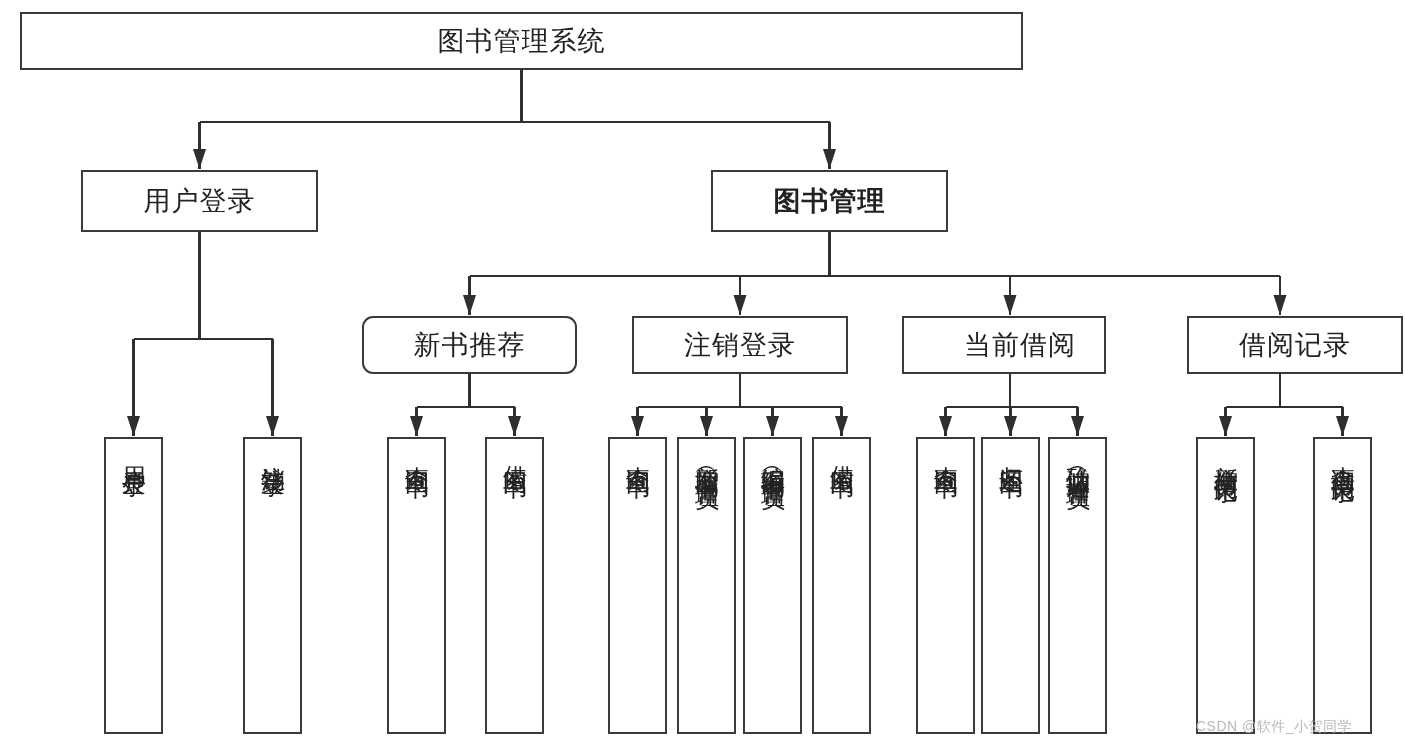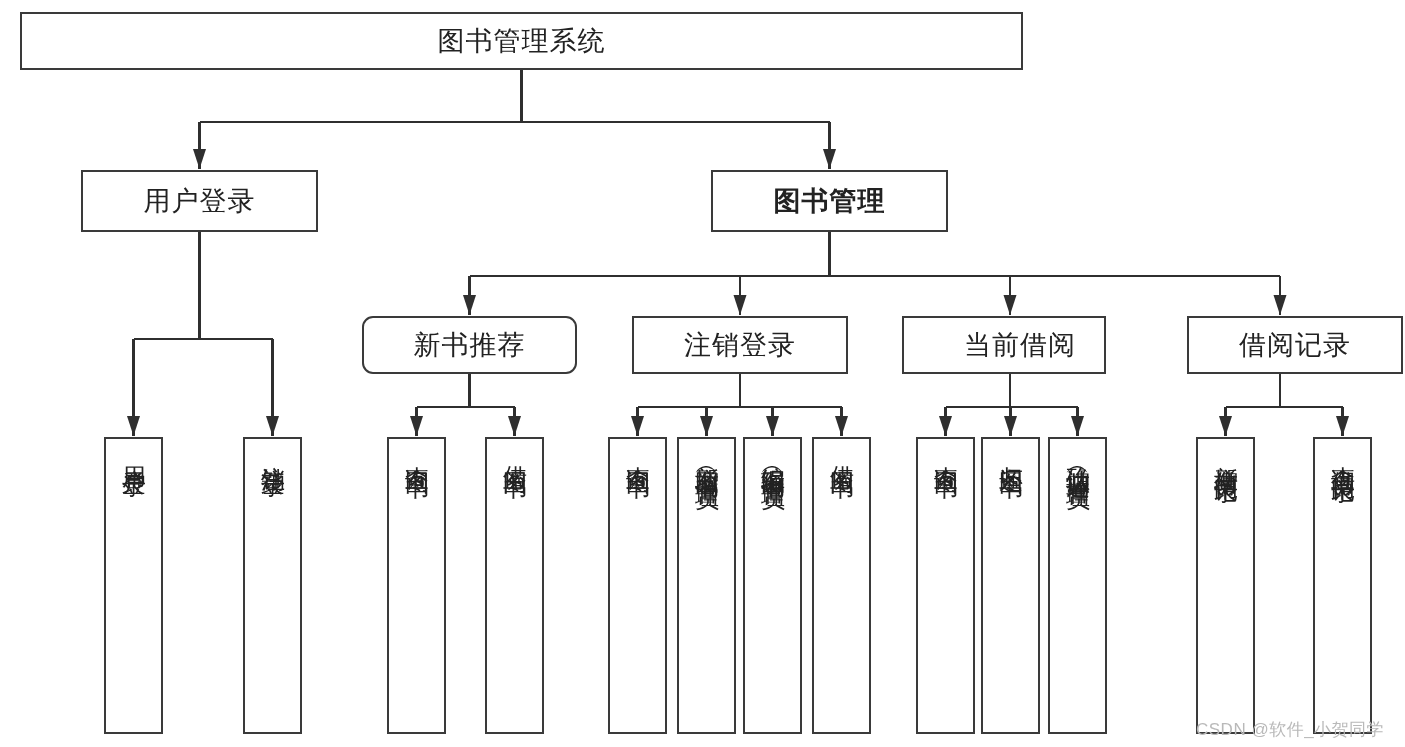--- a/index.html
+++ b/index.html
@@ -56,21 +56,21 @@
   .node.v .label {
     writing-mode: vertical-rl;
     text-orientation: upright;
     font-size: 24px;
     line-height: 1.12;
     letter-spacing: 3px;
     white-space: nowrap;
   }
   .watermark {
     position: absolute;
-    font-size: 17px;
+    font-size: 14px;
     color: #b9b9b9;
     white-space: nowrap;
     z-index: 5;
     letter-spacing: 0.5px;
   }
 </style>
 </head>
 <body>
 
 <div id="canvas">

